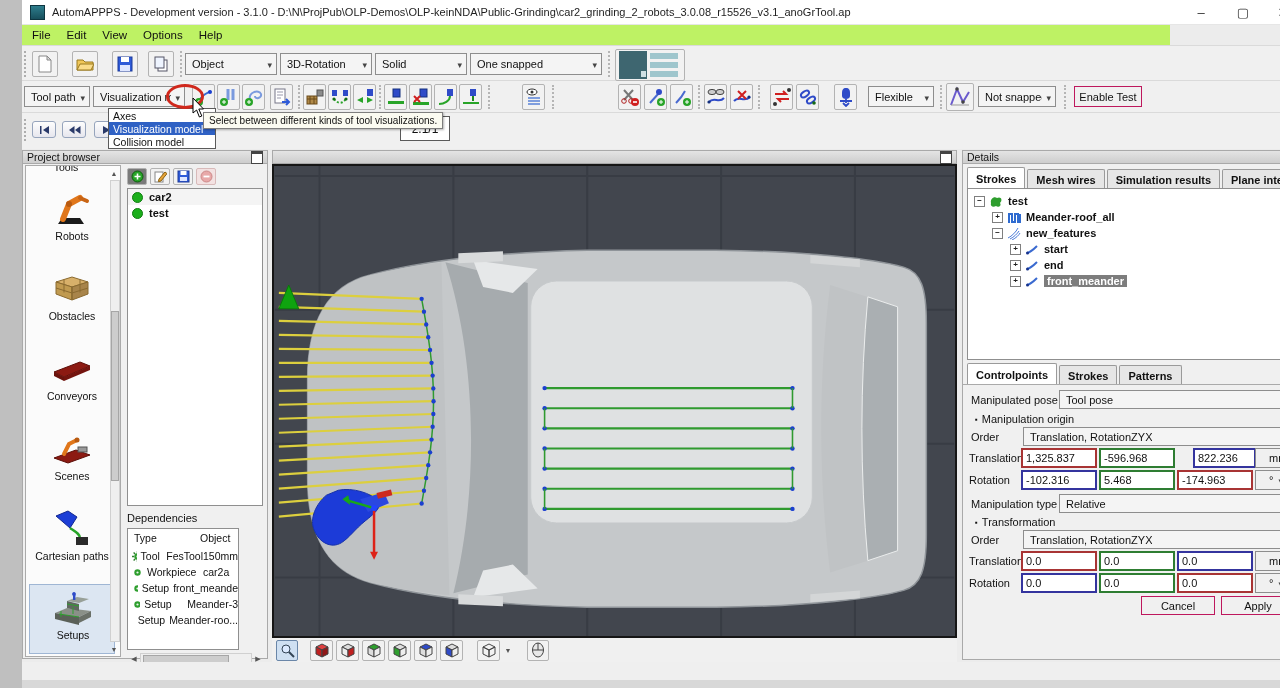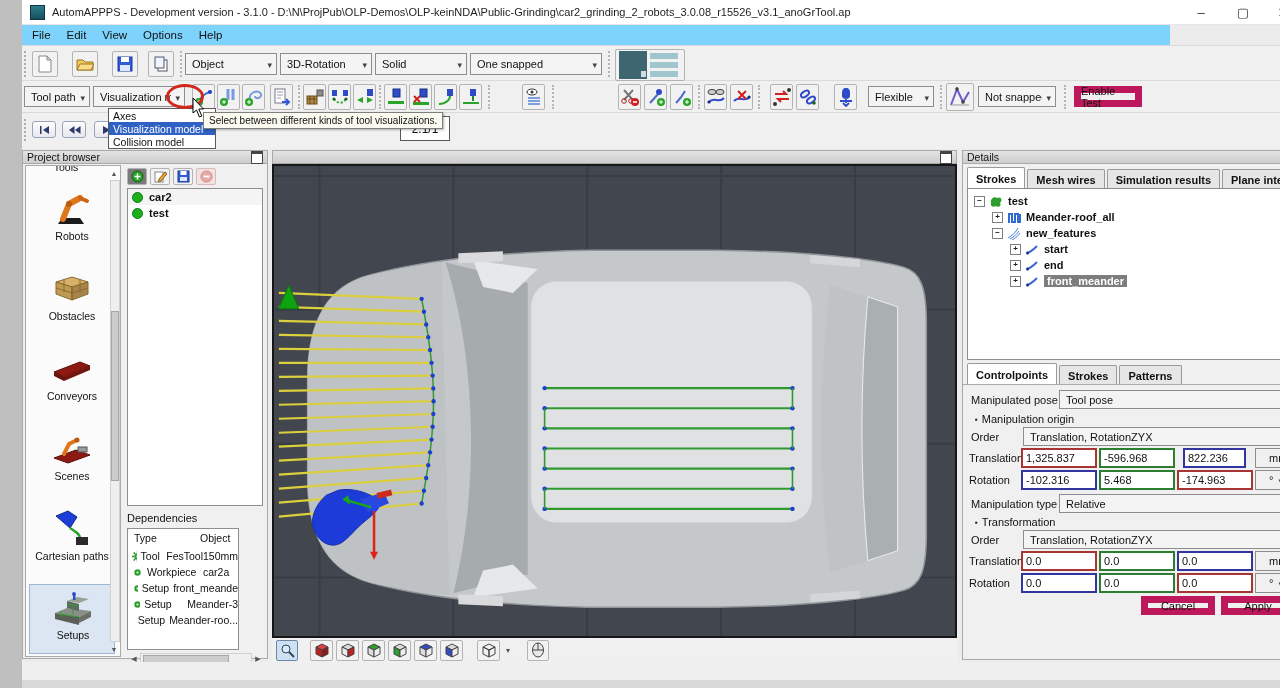--- a/index.html
+++ b/index.html
@@ -4,37 +4,37 @@
 <style>
   html,body{margin:0;padding:0;background:#bfbfbf;}
   .screen{position:relative;width:1280px;height:688px;background:#ececec;overflow:hidden;
           font-family:"Liberation Sans",sans-serif;color:#111;font-size:11px;margin-left:22px;}
   .abs{position:absolute;box-sizing:border-box;}
   
   .titlebar{left:0;top:0;width:1280px;height:25px;background:#fff;border-bottom:1px solid #e6e6e6;}
   .appicon{left:8px;top:5px;width:15px;height:15px;background:linear-gradient(#2e7d8c,#174f5c);border:1px solid #0e3540;}
   .title{left:30px;top:6px;font-size:11px;color:#1d1d1d;white-space:nowrap;}
   .wbtn{top:0;width:42px;height:25px;display:flex;align-items:center;justify-content:center;font-size:13px;color:#333;}
-  .menubar{left:0;top:25px;width:1148px;height:20px;background:#7dd3fc;display:flex;align-items:center;padding-left:4px;}
+  .menubar{left:0;top:25px;width:1148px;height:20px;background:#bef264;display:flex;align-items:center;padding-left:4px;}
   .menu-item{font-size:11.5px;padding:2px 10px 2px 6px;}
   
   .tbrow{left:0;background:#f0f0f0;}
   .tb1{top:45px;width:1280px;height:36px;border-top:1px solid #dadada;border-bottom:1px solid #dadada;}
   .tb2{top:81px;width:1280px;height:32px;border-bottom:1px solid #dadada;}
   .tb3{top:113px;width:1280px;height:36px;}
   .grip{width:3px;border-left:2px dotted #adadad;}
   .vsep{width:2px;border-left:2px dotted #b5b5b5;}
   .tbtn{background:#f2f2f2;border:1px solid #b3b3b3;border-radius:2px;display:flex;align-items:center;justify-content:center;}
   .combo{background:#f4f4f4;border:1px solid #8d8d8d;display:flex;align-items:center;justify-content:space-between;
          font-size:11px;padding:0 4px 0 6px;height:22px;}
   .combo .cv{white-space:nowrap;overflow:hidden;}
   .chev::after{content:"▾";font-size:9px;color:#444;margin-left:4px;}
   .pbtn{background:linear-gradient(#fdfdfd,#e7e7ee);border:1px solid #96a4bc;border-radius:3px;
         display:flex;align-items:center;justify-content:center;}
-  .btn{background:#f0f0f0;border:7px solid #be185d;display:flex;align-items:center;justify-content:center;font-size:11px;}
+  .btn{background:#f0f0f0;border:1px solid #be185d;display:flex;align-items:center;justify-content:center;font-size:11px;}
   
   .ddlist{background:#fff;border:1px solid #5a5a5a;font-size:10.5px;font-weight:normal;z-index:50;}
   .dditem{height:13px;display:flex;align-items:center;padding:0 4px;white-space:nowrap;}
   .dditem.sel{background:#2f61c4;color:#fff;}
   .tooltip{background:#fbfbf1;border:1px solid #7e7e7e;font-size:10px;display:flex;align-items:center;
            padding:0 5px;box-shadow:1px 1px 2px rgba(0,0,0,.3);z-index:60;white-space:nowrap;}
   .speedfield{background:#fff;border:1px solid #5a5a5a;display:flex;align-items:center;justify-content:center;
               font-size:12px;z-index:40;}
   .redcircle{border:3px solid #d0281c;border-radius:50%;z-index:90;background:transparent;}
   .cursor{z-index:100;}
@@ -793,21 +793,21 @@
       <span>Manipulation origin</span>
       </div>
     <div class="abs flabel" style="left:8px;top:263px;height:19px">Order</div>
     <div class="abs combo" style="left:60px;top:263px;width:274px;height:19px">
       <span class="cv">Translation, RotationZYX</span>
         <span class="chev"></span>
       </div>
     <div class="abs flabel" style="left:6px;top:284px;height:20px">Translation</div>
     <div class="abs vfield bx-red" style="left:58px;top:284px;width:76px">1,325.837</div>
     <div class="abs vfield bx-green" style="left:136px;top:284px;width:76px">-596.968</div>
-    <div class="abs vfield bx-blue" style="left:220px;top:284px;width:63px">822.236</div>
+    <div class="abs vfield bx-blue" style="left:230px;top:284px;width:63px">822.236</div>
     <div class="abs unitbox" style="left:292px;top:284px;width:42px">
       <span>mm</span>
         <span class="chev"></span>
       </div>
     <div class="abs flabel" style="left:6px;top:306px;height:20px">Rotation</div>
     <div class="abs vfield bx-blue" style="left:58px;top:306px;width:76px">-102.316</div>
     <div class="abs vfield bx-green" style="left:136px;top:306px;width:76px">5.468</div>
     <div class="abs vfield bx-red" style="left:214px;top:306px;width:76px">-174.963</div>
     <div class="abs unitbox" style="left:292px;top:306px;width:42px">
       <span>°</span>

